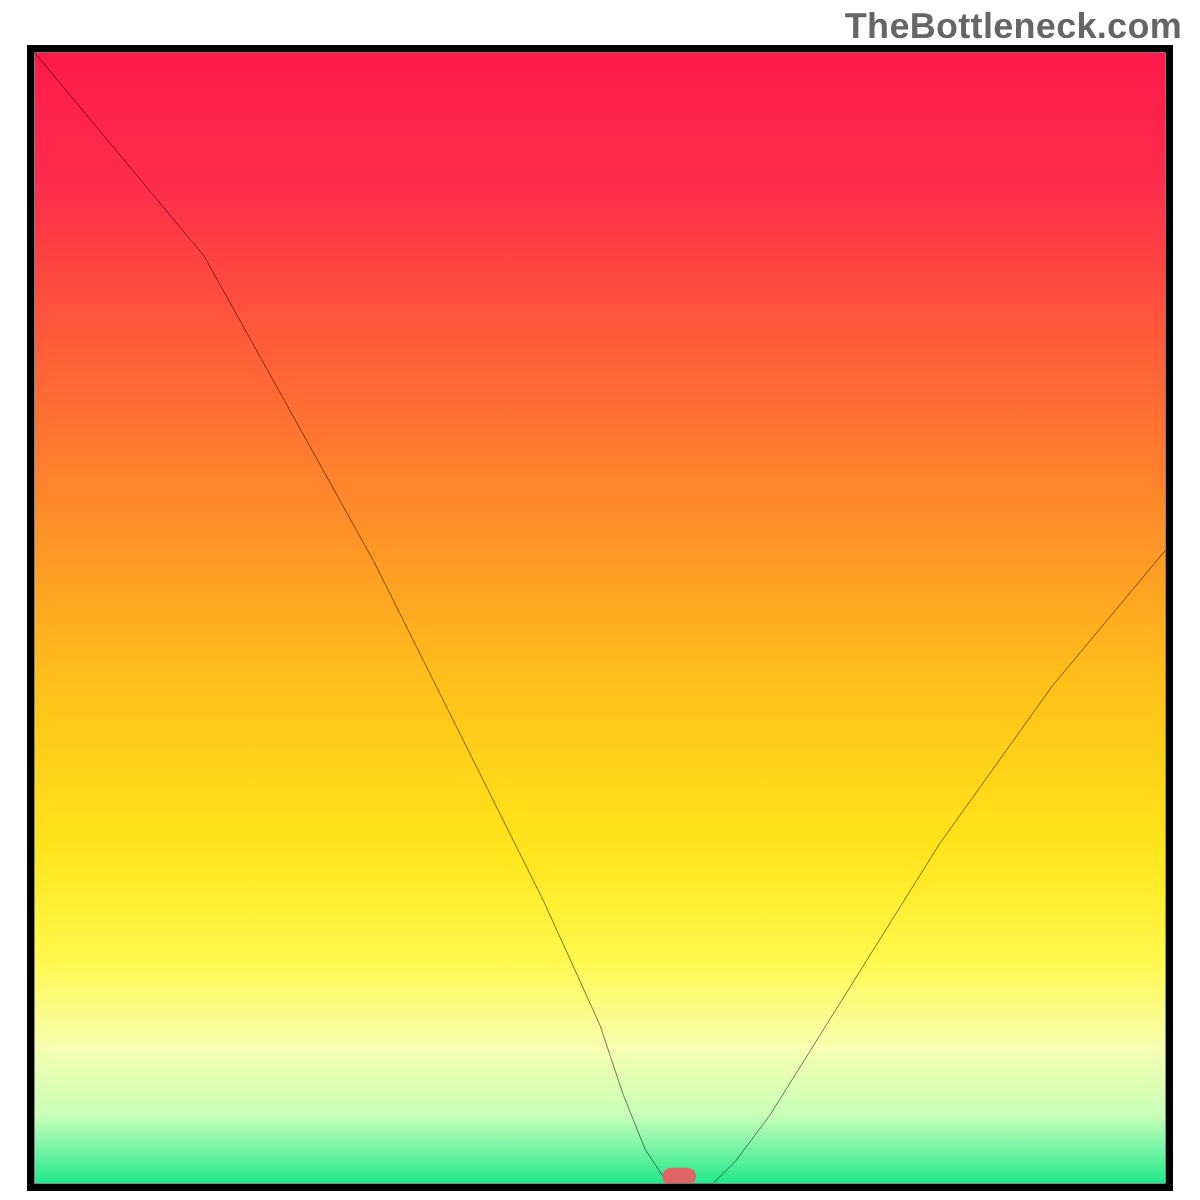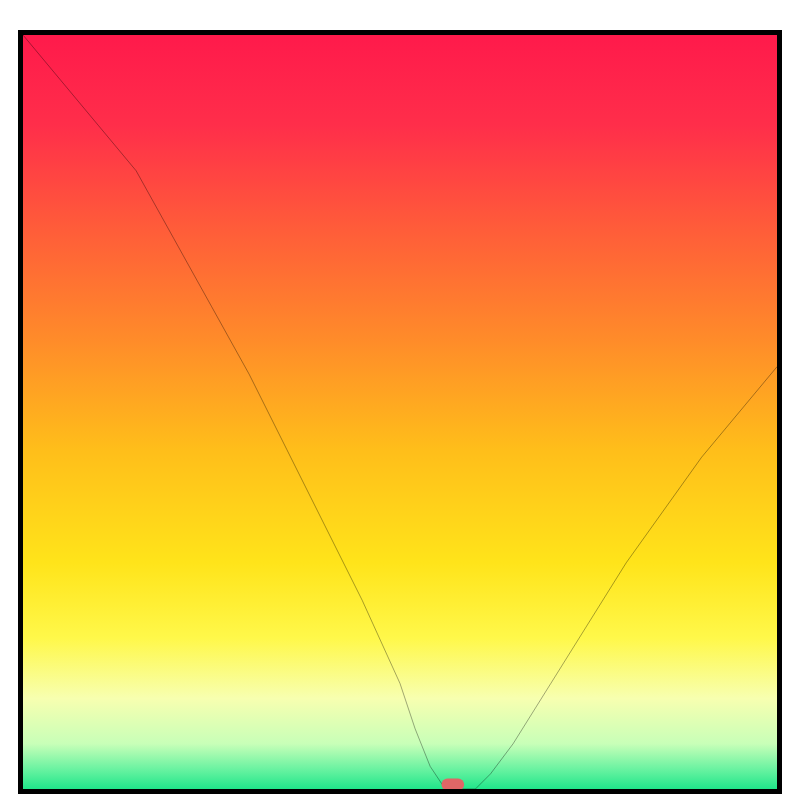--- a/index.html
+++ b/index.html
@@ -39,20 +39,21 @@
     display: block;
     width: 100%;
     height: 100%;
   }
 </style>
 </head>
 <body>
 
 <div class="page">
 
+  <div class="watermark">TheBottleneck.com</div>
 
   <div class="plot-wrap">
     <svg viewBox="0 0 100 100" preserveAspectRatio="none">
       <defs>
         <linearGradient id="bg-grad" x1="0" y1="0" x2="0" y2="1">
 
         <stop offset="0%" stop-color="#ff1a4b"></stop>
             <stop offset="12%" stop-color="#ff2e4a"></stop>
             <stop offset="25%" stop-color="#ff5a3a"></stop>
             <stop offset="40%" stop-color="#ff8a2a"></stop>

